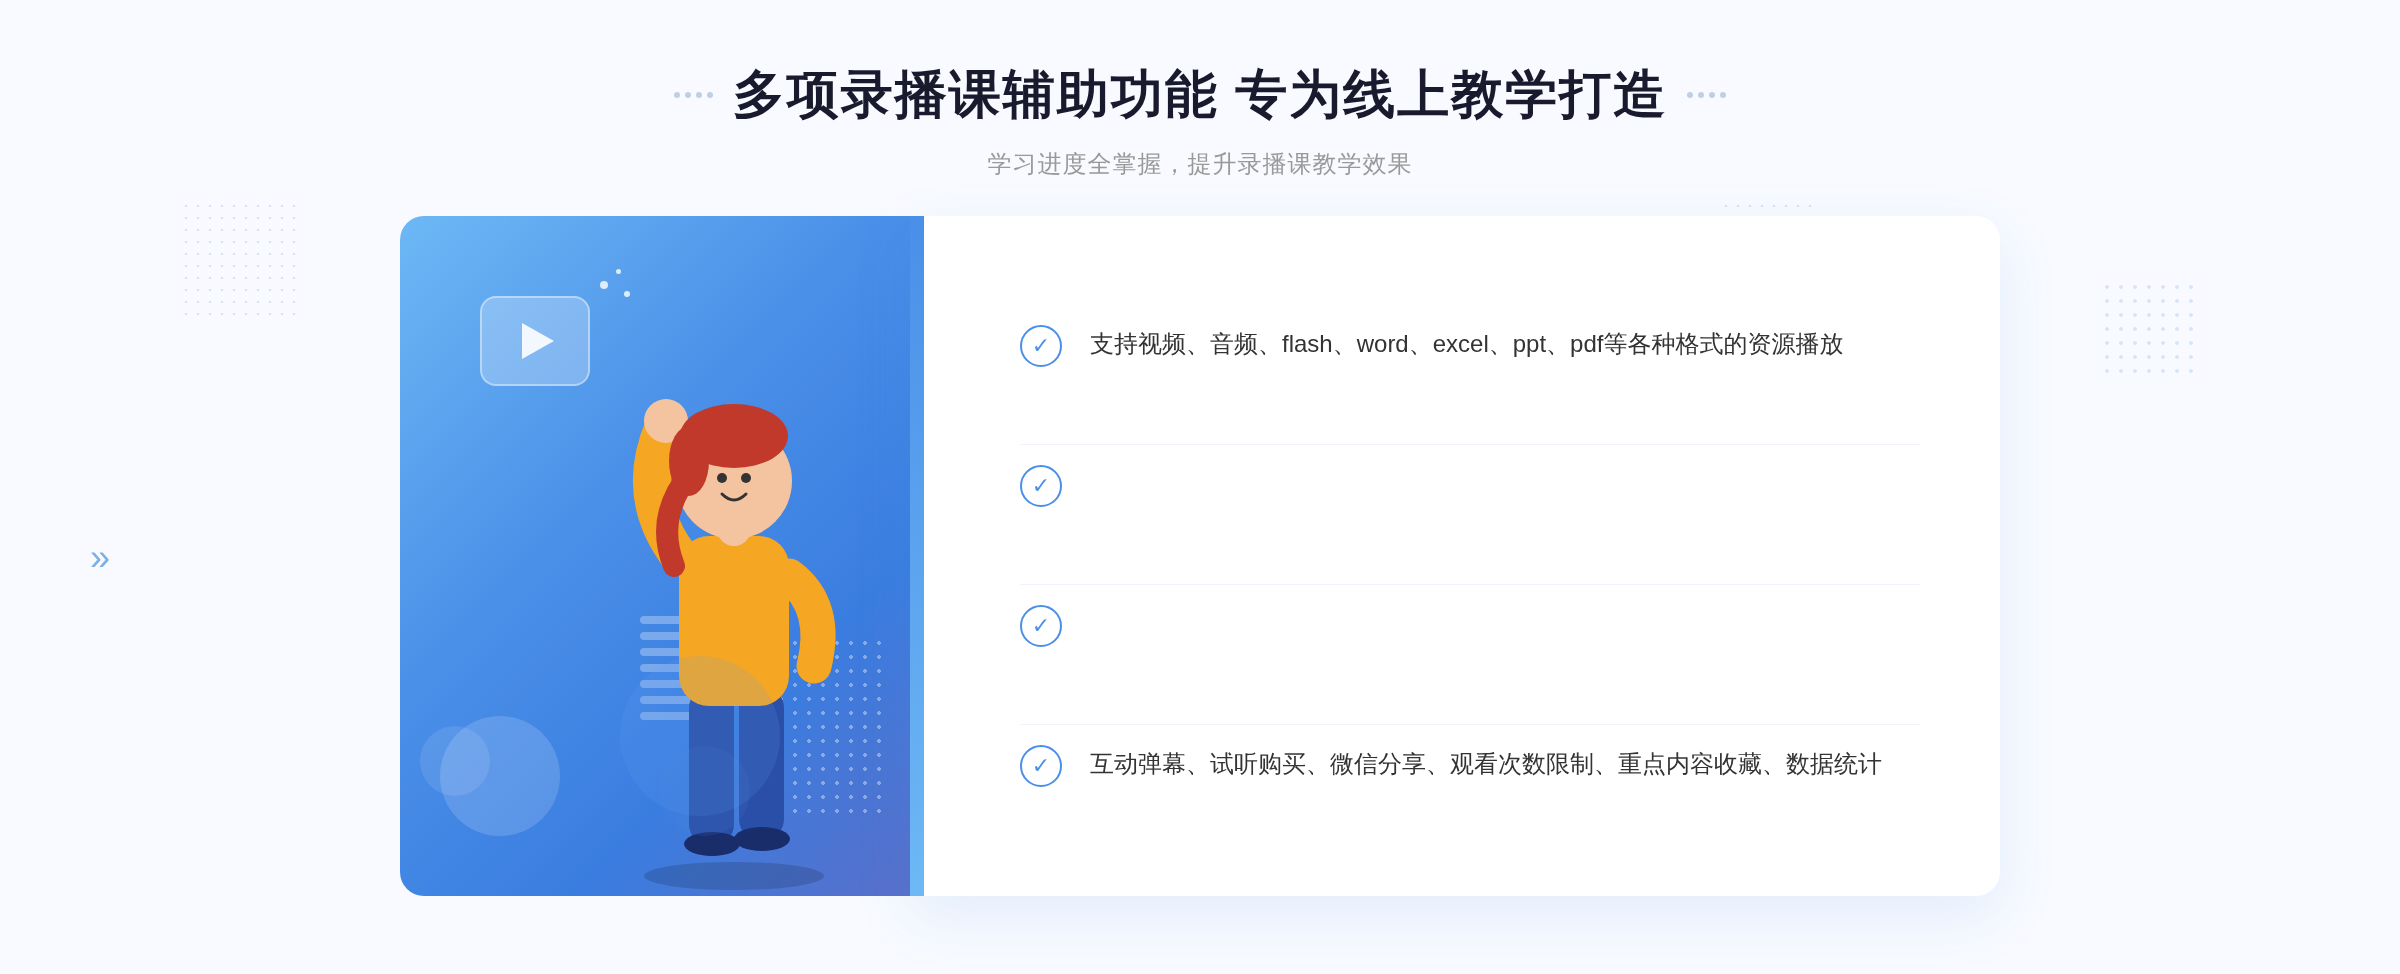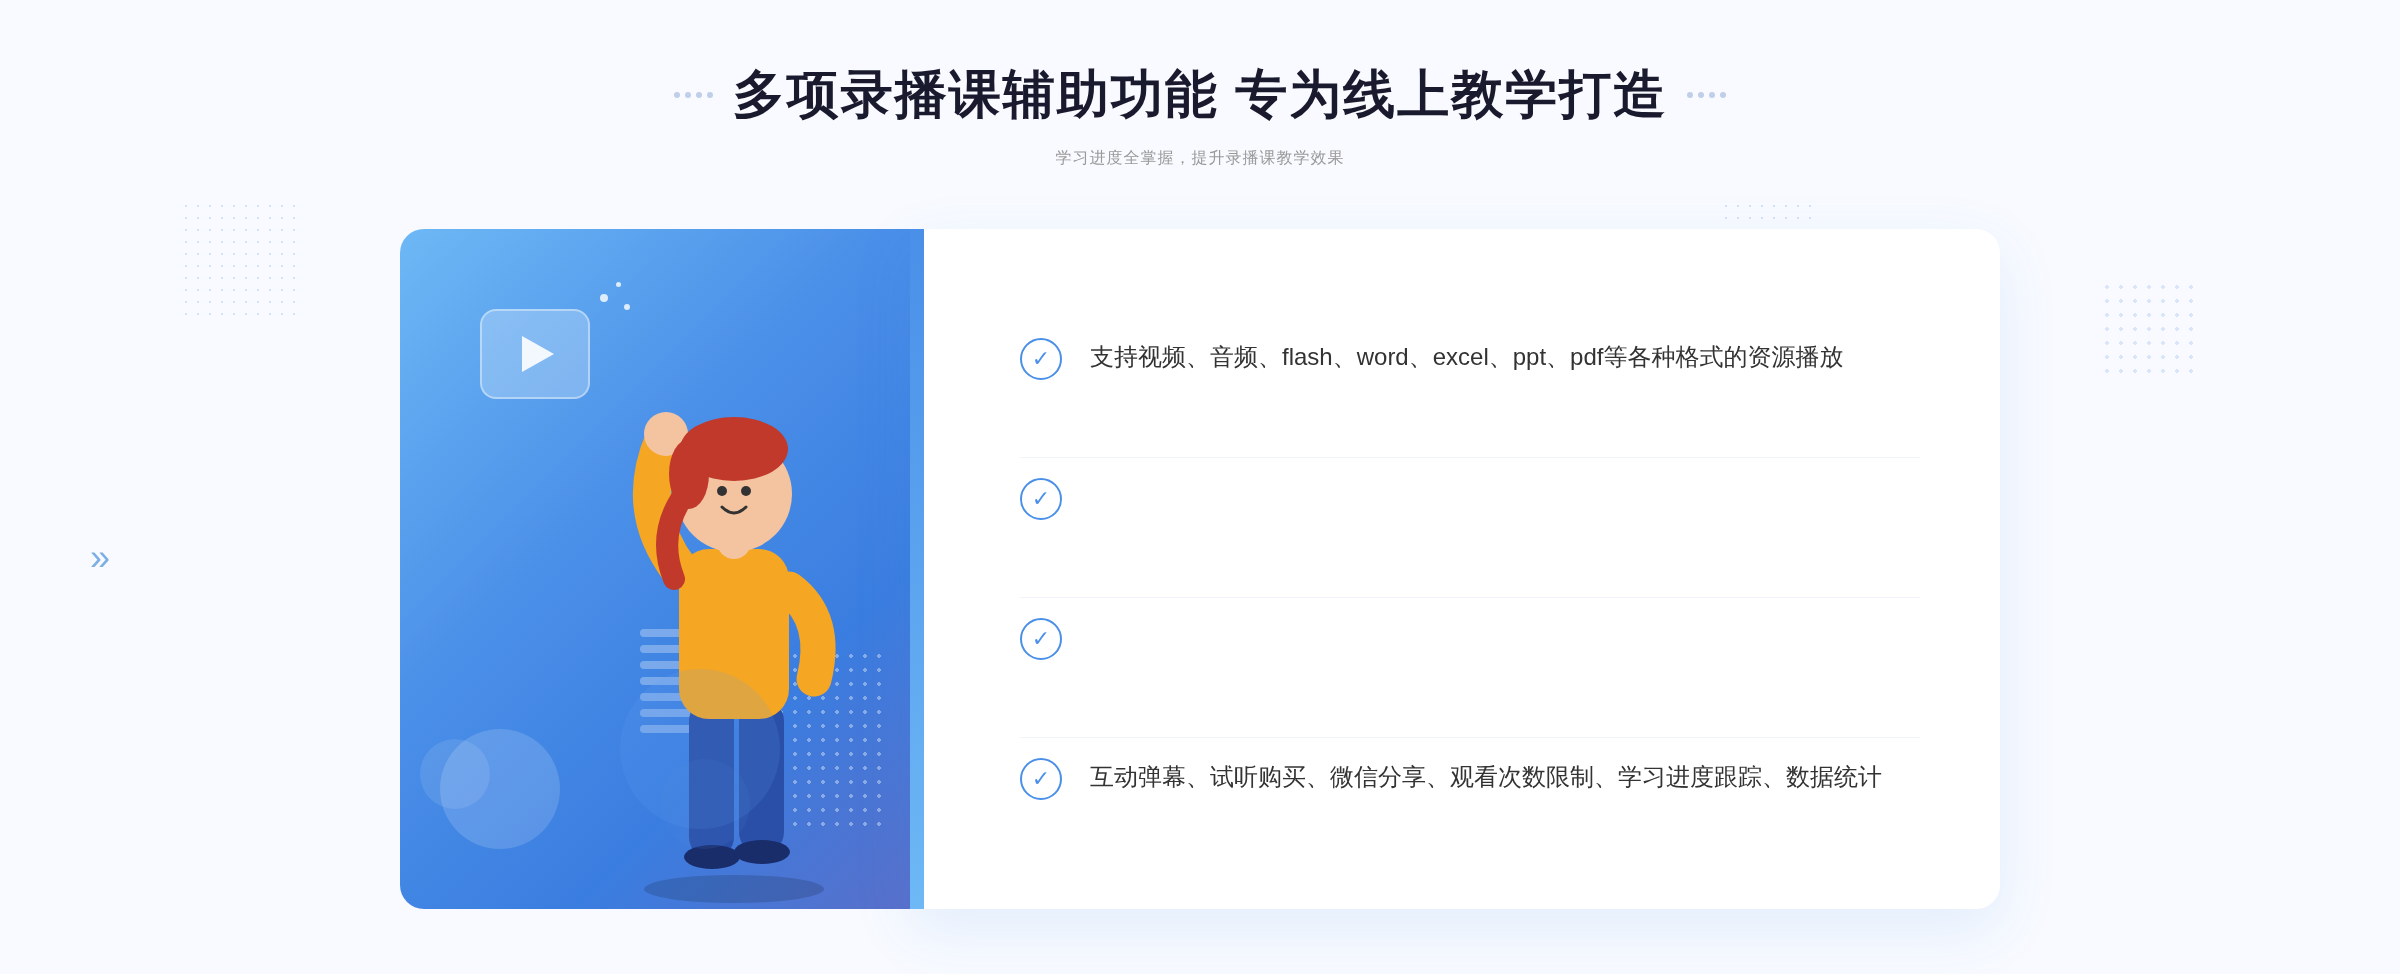--- a/index.html
+++ b/index.html
@@ -69,21 +69,21 @@
       top: 540px;
       color: #4a90d9;
       font-size: 36px;
       opacity: 0.7;
       line-height: 1;
     }
 
     
     .header {
       text-align: center;
-      margin-bottom: 60px;
+      margin-bottom: 36px;
       position: relative;
       z-index: 2;
     }
 
     .header-title-row {
       display: flex;
       align-items: center;
       justify-content: center;
       gap: 20px;
       margin-bottom: 18px;
@@ -103,21 +103,21 @@
     }
 
     .header-title {
       font-size: 52px;
       font-weight: 600;
       color: #1a1a2e;
       letter-spacing: 2px;
     }
 
     .header-subtitle {
-      font-size: 16px;
+      font-size: 24px;
       color: #999;
       letter-spacing: 1px;
       font-weight: 400;
     }
 
     
     .main-content {
       display: flex;
       align-items: stretch;
       width: 1600px;
@@ -445,20 +445,20 @@
       <div class="feature-item">
         <div class="check-circle">
           <span class="check-mark">✓</span>
         </div>
       </div>
 
       <div class="feature-item">
         <div class="check-circle">
           <span class="check-mark">✓</span>
         </div>
-        <span class="feature-text">互动弹幕、试听购买、微信分享、观看次数限制、学习进度跟踪、数据统计</span>
+        <span class="feature-text">互动弹幕、试听购买、微信分享、观看次数限制、重点内容收藏、数据统计</span>
       </div>
 
     </div>
 
   </div>
 
 </div>
 
 </body></html>

